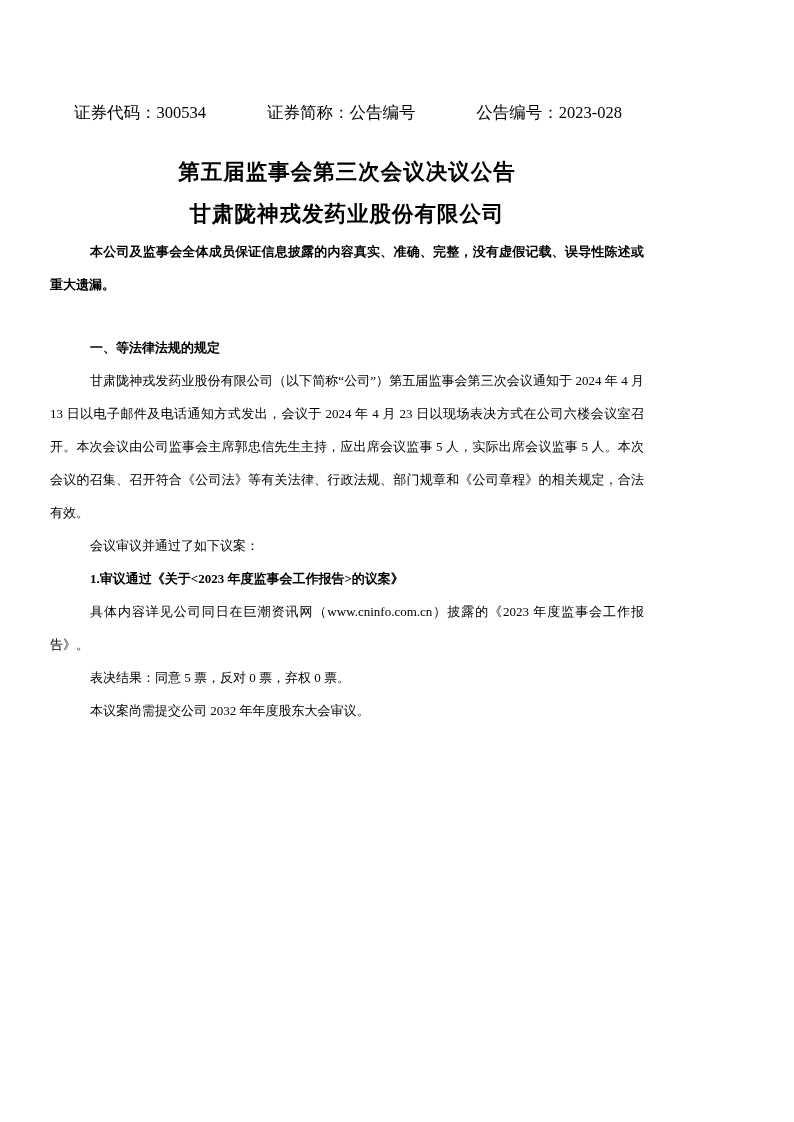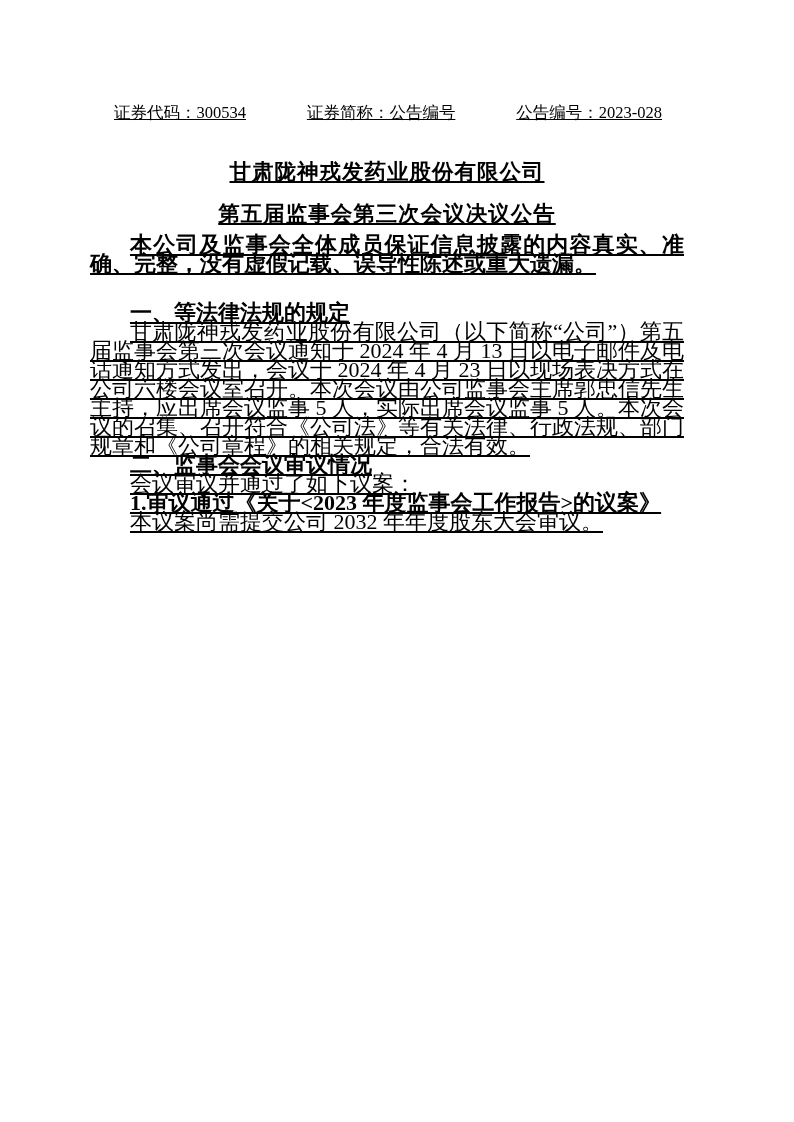--- a/index.html
+++ b/index.html
@@ -8,23 +8,22 @@
     width: 794px;
     height: 1122px;
     background: #ffffff;
     color: #000000;
     font-family: "Liberation Serif", "DejaVu Serif", serif;
     box-sizing: border-box;
     padding-top: 103px;
     overflow: hidden;
   }
   .content {
-    margin-left: 90px;
+    margin-left: 50px;
     width: 594px;
-    text-decoration: underline;
   }
   .doc-header {
     display: flex;
     justify-content: space-between;
     box-sizing: border-box;
     padding-left: 24px;
     padding-right: 22px;
     font-size: 16.5px;
     line-height: 20px;
     white-space: nowrap;
@@ -38,53 +37,54 @@
     letter-spacing: 1px;
   }
   .statement {
     margin-top: 34px;
     font-weight: 700;
   }
   .body-block {
     margin-top: 30px;
   }
   .para {
-    font-size: 22px;
-    line-height: 19px;
+    font-size: 13px;
+    line-height: 33px;
     text-indent: 40px;
     text-align: justify;
     margin: 0;
   }
   .bold { font-weight: 700; }
 </style>
 </head>
 <body>
 
 <div class="page">
   <div class="content">
 
     <div class="doc-header">
       <span>证券代码：300534</span>
       <span>证券简称：公告编号</span>
       <span>公告编号：2023-028</span>
     </div>
 
     <div class="title-block">
+      <div>第五届监事会第三次会议决议公告</div>
       <div>甘肃陇神戎发药业股份有限公司</div>
-      <div>第五届监事会第三次会议决议公告</div>
     </div>
 
     <p class="para statement">本公司及监事会全体成员保证信息披露的内容真实、准确、完整，没有虚假记载、误导性陈述或重大遗漏。</p>
 
     <div class="body-block">
       <p class="para bold">一、等法律法规的规定</p>
       <p class="para">甘肃陇神戎发药业股份有限公司（以下简称“公司”）第五届监事会第三次会议通知于 2024 年 4 月 13 日以电子邮件及电话通知方式发出，会议于 2024 年 4 月 23 日以现场表决方式在公司六楼会议室召开。本次会议由公司监事会主席郭忠信先生主持，应出席会议监事 5 人，实际出席会议监事 5 人。本次会议的召集、召开符合《公司法》等有关法律、行政法规、部门规章和《公司章程》的相关规定，合法有效。</p>
 
-      <p class="para bold">二、监事会会议审议情况</p>
       <p class="para">会议审议并通过了如下议案：</p>
 
       <p class="para bold">1.审议通过《关于&lt;2023 年度监事会工作报告&gt;的议案》</p>
+      <p class="para">具体内容详见公司同日在巨潮资讯网（www.cninfo.com.cn）披露的《2023 年度监事会工作报告》。</p>
+      <p class="para">表决结果：同意 5 票，反对 0 票，弃权 0 票。</p>
       <p class="para">本议案尚需提交公司 2032 年年度股东大会审议。</p>
 
     </div>
 
   </div>
 </div>
 
 </body></html>

